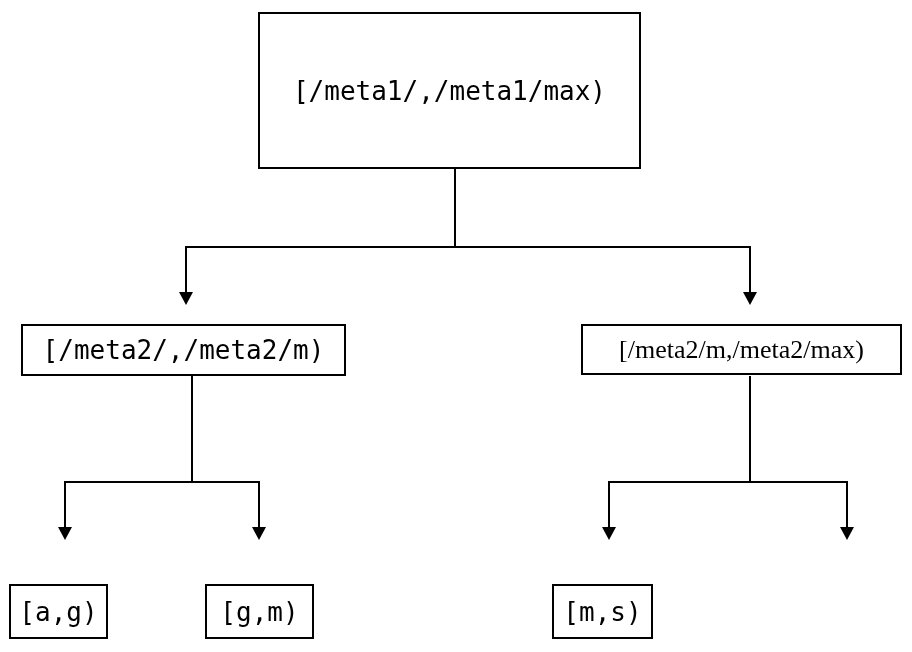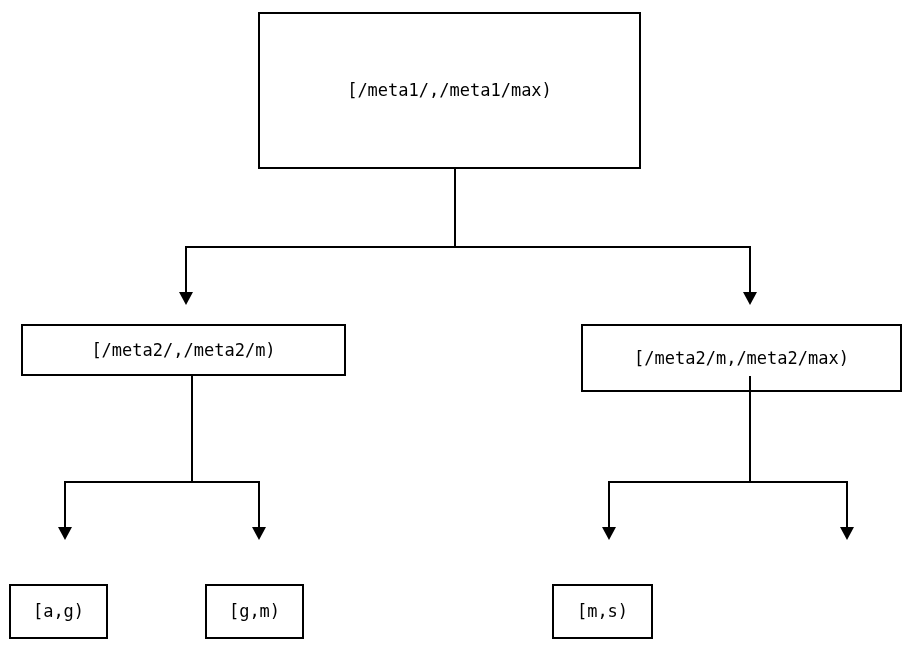--- a/index.html
+++ b/index.html
@@ -22,21 +22,21 @@
   .node {
     position: absolute;
     box-sizing: border-box;
     border: 2px solid #000000;
     background: #ffffff;
     display: flex;
     align-items: center;
     justify-content: center;
     color: #000000;
     font-family: "DejaVu Sans Mono", "Liberation Mono", monospace;
-    font-size: 17px;
+    font-size: 26px;
     line-height: 1;
     letter-spacing: 0px;
     white-space: pre;
   }
   
   .node-root {
     left: 258px;
     top: 12px;
     width: 383px;
     height: 157px;
@@ -44,28 +44,29 @@
   .node-l2-left {
     left: 21px;
     top: 324px;
     width: 325px;
     height: 52px;
   }
   .node-l2-right {
     left: 581px;
     top: 324px;
     width: 321px;
-    height: 68px;
+    height: 51px;
+    font-family: Liberation Serif, serif;
   }
   .node-leaf {
     top: 584px;
     height: 55px;
   }
   .node-leaf-ag   { left: 9px;   width: 99px; }
-  .node-leaf-gm   { left: 205px; width: 99px; }
+  .node-leaf-gm   { left: 205px; width: 109px; }
   .node-leaf-ms   { left: 552px; width: 101px; text-align: center; }
   .node-leaf-smax { left: 776px; width: 122px; }
 
   
   .conn {
     position: absolute;
     background: #000000;
   }
   .vline { width: 2px; }
   .hline { height: 2px; }

